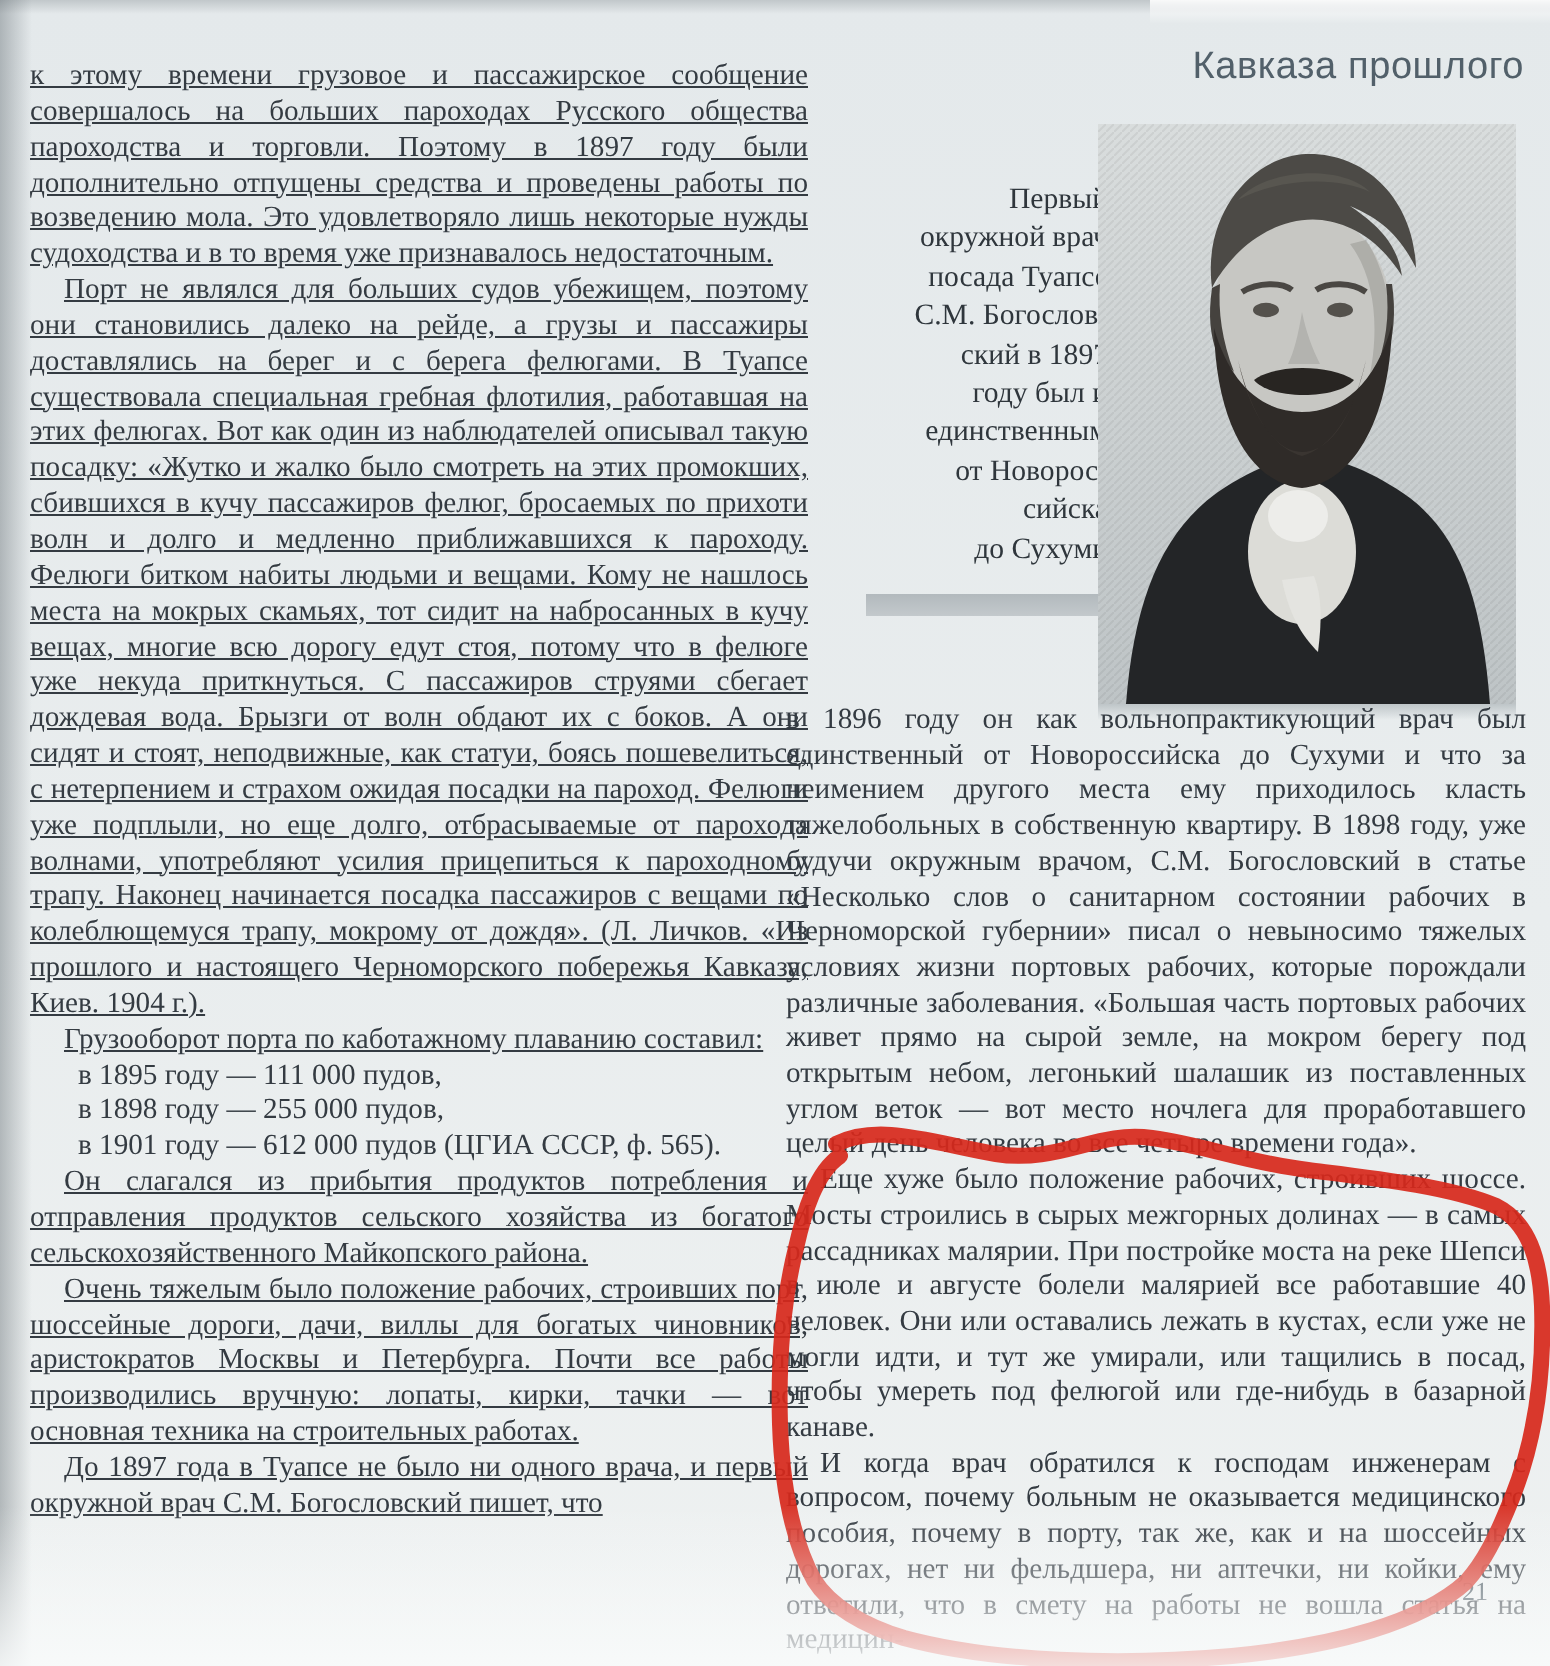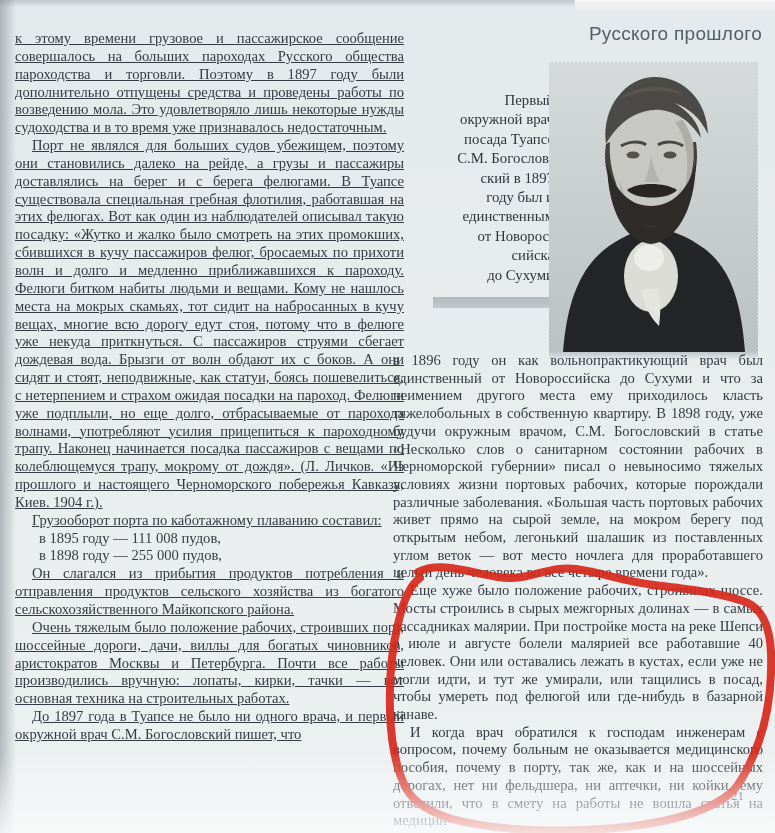--- a/index.html
+++ b/index.html
@@ -44,28 +44,29 @@
   .annotation{position:absolute;left:0;top:0;width:775px;height:833px;pointer-events:none;}
 </style>
 </head>
 <body>
 
 <div class="page">
 
   <div class="edge-top"></div>
   <div class="corner-white"></div>
 
-  <div class="header">Русского прошлого</div>
+  <div class="header">Кавказа прошлого</div>
 
   <div class="col-left">
     <p class="first">к этому времени грузовое и пассажирское сообщение совершалось на больших пароходах Русского общества пароходства и торговли. Поэтому в 1897 году были дополнительно отпущены средства и проведены работы по возведению мола. Это удовлетворяло лишь некоторые нужды судоходства и в то время уже признавалось недостаточным.</p>
     <p>Порт не являлся для больших судов убежищем, поэтому они становились далеко на рейде, а грузы и пассажиры доставлялись на берег и с берега фелюгами. В Туапсе существовала специальная гребная флотилия, работавшая на этих фелюгах. Вот как один из наблюдателей описывал такую посадку: «Жутко и жалко было смотреть на этих промокших, сбившихся в кучу пассажиров фелюг, бросаемых по прихоти волн и долго и медленно приближавшихся к пароходу. Фелюги битком набиты людьми и вещами. Кому не нашлось места на мокрых скамьях, тот сидит на набросанных в кучу вещах, многие всю дорогу едут стоя, потому что в фелюге уже некуда приткнуться. С пассажиров струями сбегает дождевая вода. Брызги от волн обдают их с боков. А они сидят и стоят, неподвижные, как статуи, боясь пошевелиться, с нетерпением и страхом ожидая посадки на пароход. Фелюги уже подплыли, но еще долго, отбрасываемые от парохода волнами, употребляют усилия прицепиться к пароходному трапу. Наконец начинается посадка пассажиров с вещами по колеблющемуся трапу, мокрому от дождя». (Л. Личков. «Из прошлого и настоящего Черноморского побережья Кавказа, Киев. 1904 г.).</p>
     <p>Грузооборот порта по каботажному плаванию составил:</p>
-    <div class="cargo-line">в 1895 году — 111 008 пудов,</div>
+    <div class="cargo-line">в 1895 году — 111 000 пудов,</div>
     <div class="cargo-line">в 1898 году — 255 000 пудов,</div>
+    <div class="cargo-line">в 1901 году — 612 000 пудов (ЦГИА СССР, ф. 565).</div>
     <p>Он слагался из прибытия продуктов потребления и отправления продуктов сельского хозяйства из богатого сельскохозяйственного Майкопского района.</p>
     <p>Очень тяжелым было положение рабочих, строивших порт, шоссейные дороги, дачи, виллы для богатых чиновников, аристократов Москвы и Петербурга. Почти все работы производились вручную: лопаты, кирки, тачки — вот основная техника на строительных работах.</p>
     <p>До 1897 года в Туапсе не было ни одного врача, и первый окружной врач С.М. Богословский пишет, что</p>
   </div>
 
   <div class="caption">Первый
 окружной врач
 посада Туапсе
 С.М. Богослов-
 ский в 1897

